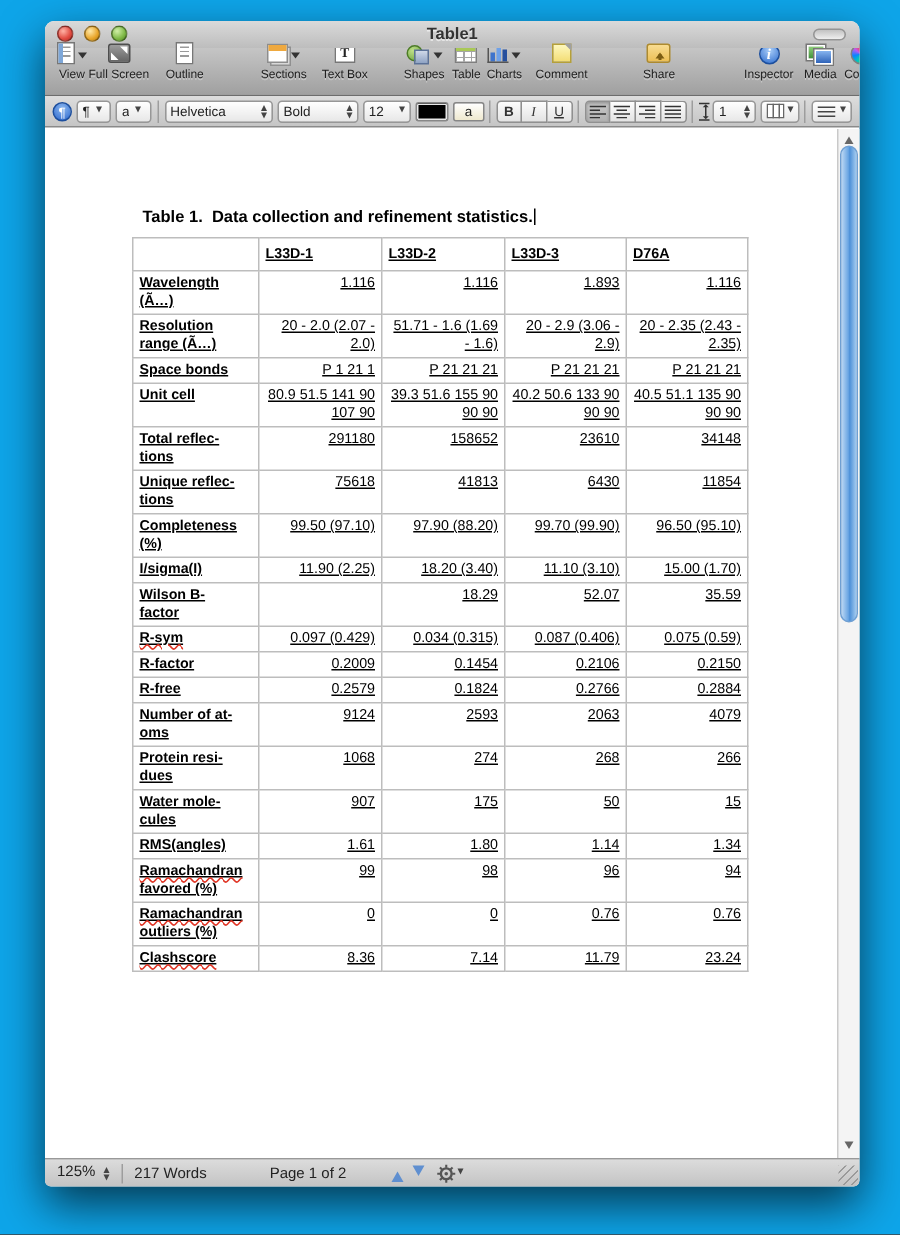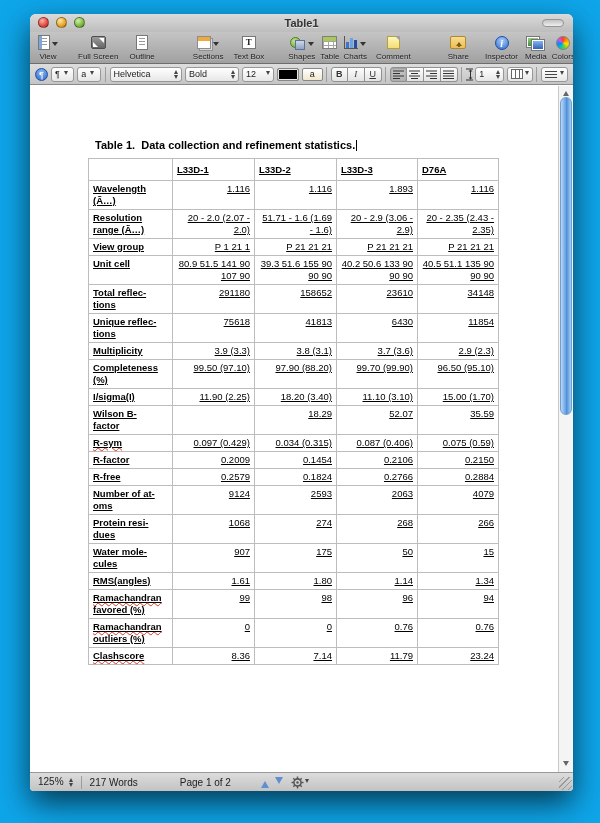--- a/index.html
+++ b/index.html
@@ -17,21 +17,21 @@
   .light.red    { background:radial-gradient(circle at 35% 30%, #ffb3a6, #e1493f 60%, #a3302a); }
   .light.yellow { background:radial-gradient(circle at 35% 30%, #ffe9a8, #e8a428 60%, #a87610); }
   .light.green  { background:radial-gradient(circle at 35% 30%, #d2f0a8, #7db844 60%, #4f7f23); }
   .wtitle { text-align:center; line-height:18px; font-size:11px; font-weight:bold; color:#333;
             text-shadow:0 1px 0 rgba(255,255,255,.55); }
   .pill { position:absolute; right:9px; top:5px; width:22px; height:8px; border-radius:4px;
           background:linear-gradient(#c2c2c2,#efefef); border:1px solid #949494; }
 
   
   .toolbar { height:32px; background:linear-gradient(#c5c5c5,#a0a0a0); border-bottom:1px solid #6d6d6d;
-             display:flex; align-items:flex-start; padding:2px 4px 16px 6px; }
+             display:flex; align-items:center; padding:2px 4px 16px 6px; }
   .titem { display:flex; flex-direction:column; align-items:center; }
   .ticon { height:17px; display:flex; align-items:center; justify-content:center; }
   .tlabel { font-size:8px; color:#1c1c1c; margin-top:1px; white-space:nowrap;
             text-shadow:0 1px 0 rgba(255,255,255,.35); }
   .caret { width:0; height:0; border:3px solid transparent; border-top:4px solid #333;
            margin-left:2px; margin-top:6px; }
   .doc { width:12px; height:15px; background:#fff; border:1px solid #777; position:relative; }
   .doc::before { content:""; position:absolute; left:2px; right:2px; top:2px; bottom:2px;
                  background:repeating-linear-gradient(#9a9a9a 0 1px, transparent 1px 3px); }
   .doc.viewdoc::after { content:""; position:absolute; left:0; top:0; bottom:0; width:3px; background:#7ea7d8; }
@@ -170,21 +170,21 @@
     </div>
 
     <div class="toolbar">
       <div class="titem" style="margin-left:2px">
         <div class="ticon">
             <span class="doc viewdoc"></span>
             <span class="caret"></span>
           </div>
         <div class="tlabel">View</div>
       </div>
-      <div class="titem" style="margin-left:20px">
+      <div class="titem" style="margin-left:1px">
         <div class="ticon">
             <span class="fsq"></span>
           </div>
         <div class="tlabel">Full Screen</div>
       </div>
       <div class="titem" style="margin-left:11px">
         <div class="ticon">
             <span class="doc"></span>
           </div>
         <div class="tlabel">Outline</div>
@@ -227,21 +227,21 @@
             <span class="cmi"></span>
           </div>
         <div class="tlabel">Comment</div>
       </div>
       <div class="titem" style="margin-left:37px">
         <div class="ticon">
             <span class="shr"></span>
           </div>
         <div class="tlabel">Share</div>
       </div>
-      <div class="titem" style="margin-left:16px">
+      <div class="titem" style="margin-left:46px">
         <div class="ticon">
             <span class="ins"></span>
           </div>
         <div class="tlabel">Inspector</div>
       </div>
       <div class="titem" style="margin-left:7px">
         <div class="ticon">
             <span class="med"></span>
           </div>
         <div class="tlabel">Media</div>
@@ -405,21 +405,21 @@
             </tr>
             <tr>
               <th>Resolution
 range (Ã…)</th>
               <td>20  - 2.0 (2.07 - 2.0)</td>
               <td>51.71  - 1.6 (1.69 - 1.6)</td>
               <td>20  - 2.9 (3.06 - 2.9)</td>
               <td>20  - 2.35 (2.43 - 2.35)</td>
             </tr>
             <tr>
-              <th>View group</th>
+              <th>Space bonds</th>
               <td>P 1 21 1</td>
               <td>P 21 21 21</td>
               <td>P 21 21 21</td>
               <td>P 21 21 21</td>
             </tr>
             <tr>
               <th>Unit cell</th>
               <td>80.9 51.5 141 90 107 90</td>
               <td>39.3 51.6 155 90 90 90</td>
               <td>40.2 50.6 133 90 90 90</td>
@@ -433,27 +433,20 @@
               <td>23610</td>
               <td>34148</td>
             </tr>
             <tr>
               <th>Unique reflec-
 tions</th>
               <td>75618</td>
               <td>41813</td>
               <td>6430</td>
               <td>11854</td>
-            </tr>
-            <tr>
-              <th>Multiplicity</th>
-              <td>3.9 (3.3)</td>
-              <td>3.8 (3.1)</td>
-              <td>3.7 (3.6)</td>
-              <td>2.9 (2.3)</td>
             </tr>
             <tr>
               <th>Completeness
 (%)</th>
               <td>99.50 (97.10)</td>
               <td>97.90 (88.20)</td>
               <td>99.70 (99.90)</td>
               <td>96.50 (95.10)</td>
             </tr>
             <tr>

